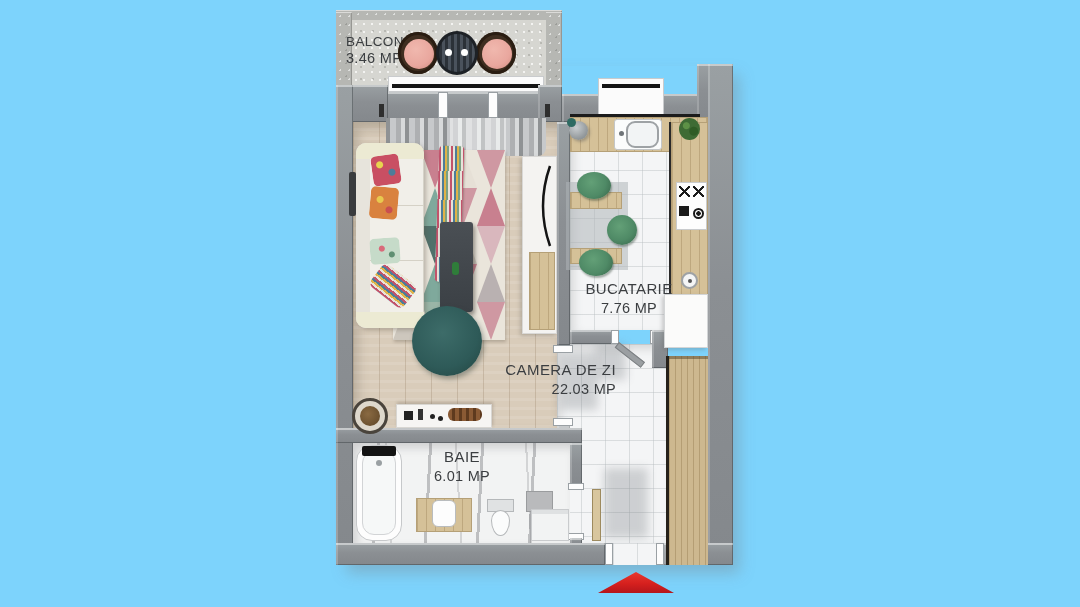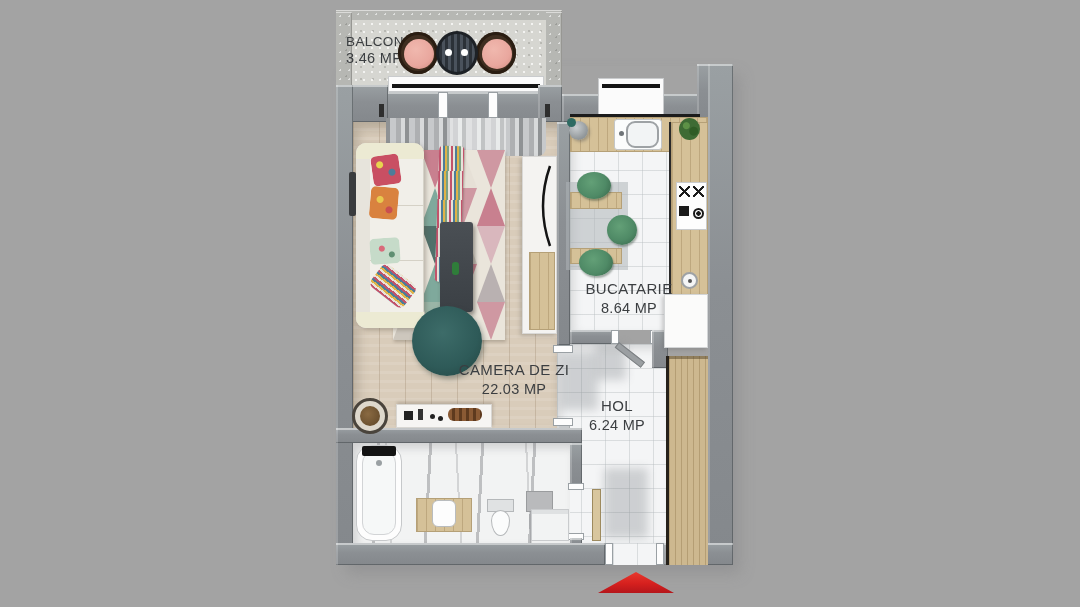--- a/index.html
+++ b/index.html
@@ -1,17 +1,17 @@
 <!DOCTYPE html>
 <html><head>
 <meta charset="utf-8">
 <style>
   html,body{margin:0;padding:0;background:#ffffff;}
   *{box-sizing:border-box;}
-  #canvas{position:relative;width:1080px;height:607px;background:#a3a3a3;overflow:hidden;
+  #canvas{position:relative;width:1080px;height:607px;background:#7dd3fc;overflow:hidden;
           font-family:"Liberation Sans",sans-serif;}
   .abs{position:absolute;}
   
   .w{background:linear-gradient(180deg,#9aa0a3 0%,#8b8f93 45%,#84888c 100%);
      box-shadow:inset 0 2px 0 rgba(255,255,255,.45),inset 2px 0 0 rgba(255,255,255,.2),inset -1px -1px 0 rgba(70,74,78,.55);}
   .wl{background:#b6b7b3;
       background-image:radial-gradient(rgba(255,255,255,.55) 1px,transparent 1px),radial-gradient(rgba(110,110,105,.35) 1px,transparent 1px);
       background-size:9px 9px,13px 13px;background-position:0 0,4px 6px;
       box-shadow:inset 0 1px 0 rgba(255,255,255,.5),inset -1px -1px 0 rgba(120,120,115,.5);}
   .jamb{background:#fdfdfd;border:1px solid #9aa0a4;}
@@ -242,27 +242,27 @@
   <div class="abs" style="left:432px;top:500px;width:24px;height:27px;background:#fdfdfd;border:1px solid #b9bcbe;border-radius:6px;"></div>
 
   <div class="abs" style="left:487px;top:499px;width:27px;height:13px;background:#e0e2e3;border:1px solid #b5b8ba;"></div>
   <div class="abs" style="left:491px;top:510px;width:19px;height:26px;background:#fbfcfc;border:1px solid #b5b8ba;border-radius:50% 50% 50% 50%/40% 40% 60% 60%;"></div>
 
   <div class="abs" style="left:526px;top:491px;width:27px;height:21px;background:#b9babc;border:1px solid #9a9c9e;"></div>
   <div class="abs" style="left:531px;top:509px;width:38px;height:32px;background:#f2f3f3;border:1px solid #c9cbcd;box-shadow:inset 0 4px 0 #dfe1e2;"></div>
 
   <div class="abs lbl" style="left:570px;top:279px;width:118px;">
     <span>BUCATARIE</span><br>
-    <small>8.64 MP</small>
-  </div>
-  <div class="abs lbl" style="left:436px;top:360px;width:156px;">
+    <small>7.76 MP</small>
+  </div>
+  <div class="abs lbl" style="left:460px;top:360px;width:156px;text-align:right;">
     <span>CAMERA DE ZI</span><br>
     <small>22.03 MP</small>
   </div>
-  <div class="abs lbl" style="left:577px;top:396px;width:80px;">
-    <span>HOL</span><br>
-    <small>6.24 MP</small>
+  <div class="abs lbl" style="left:417px;top:447px;width:90px;">
+    <span>BAIE</span><br>
+    <small>6.01 MP</small>
   </div>
 
   <div class="abs" style="left:598px;top:572px;width:76px;height:21px;clip-path:polygon(50% 0%,0% 100%,100% 100%);
               background:linear-gradient(180deg,#e8392e 0%,#d6201e 55%,#b5161b 100%);"></div>
 
 </div>
 
 </body></html>

